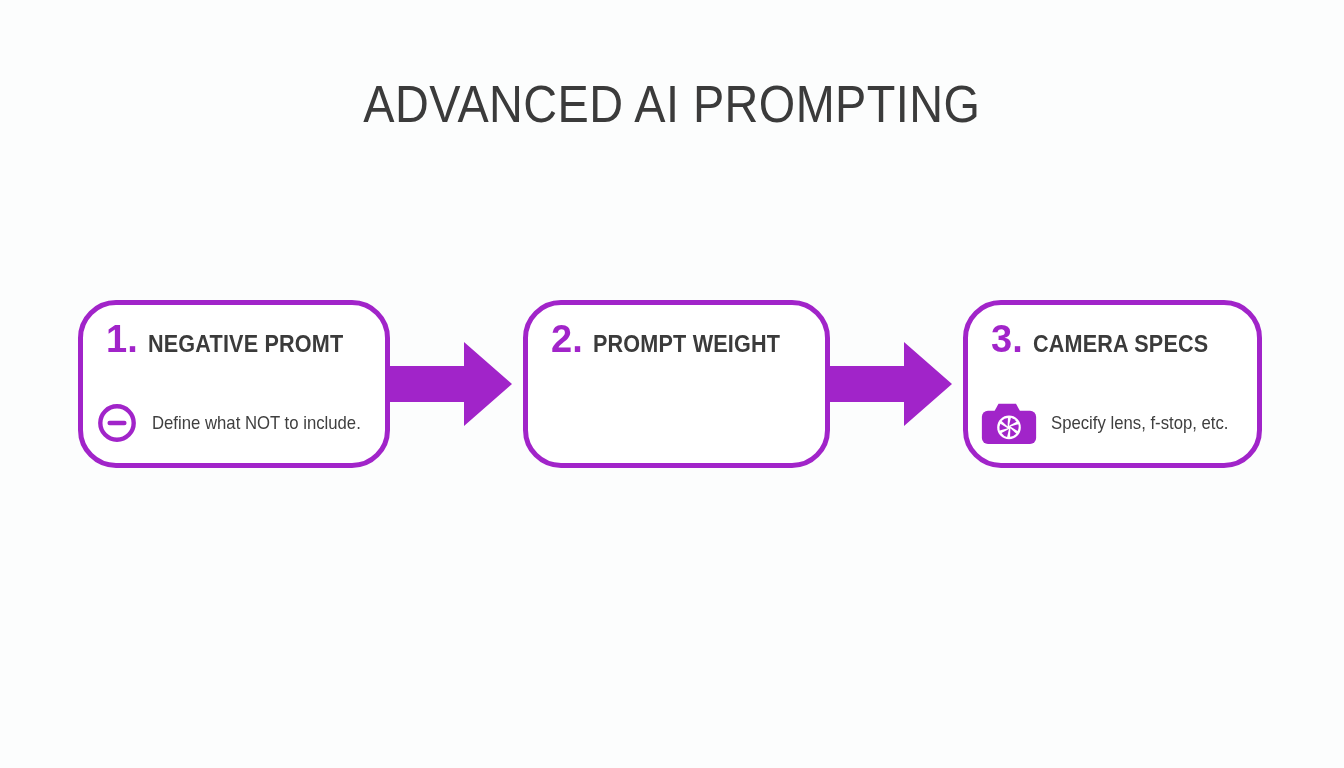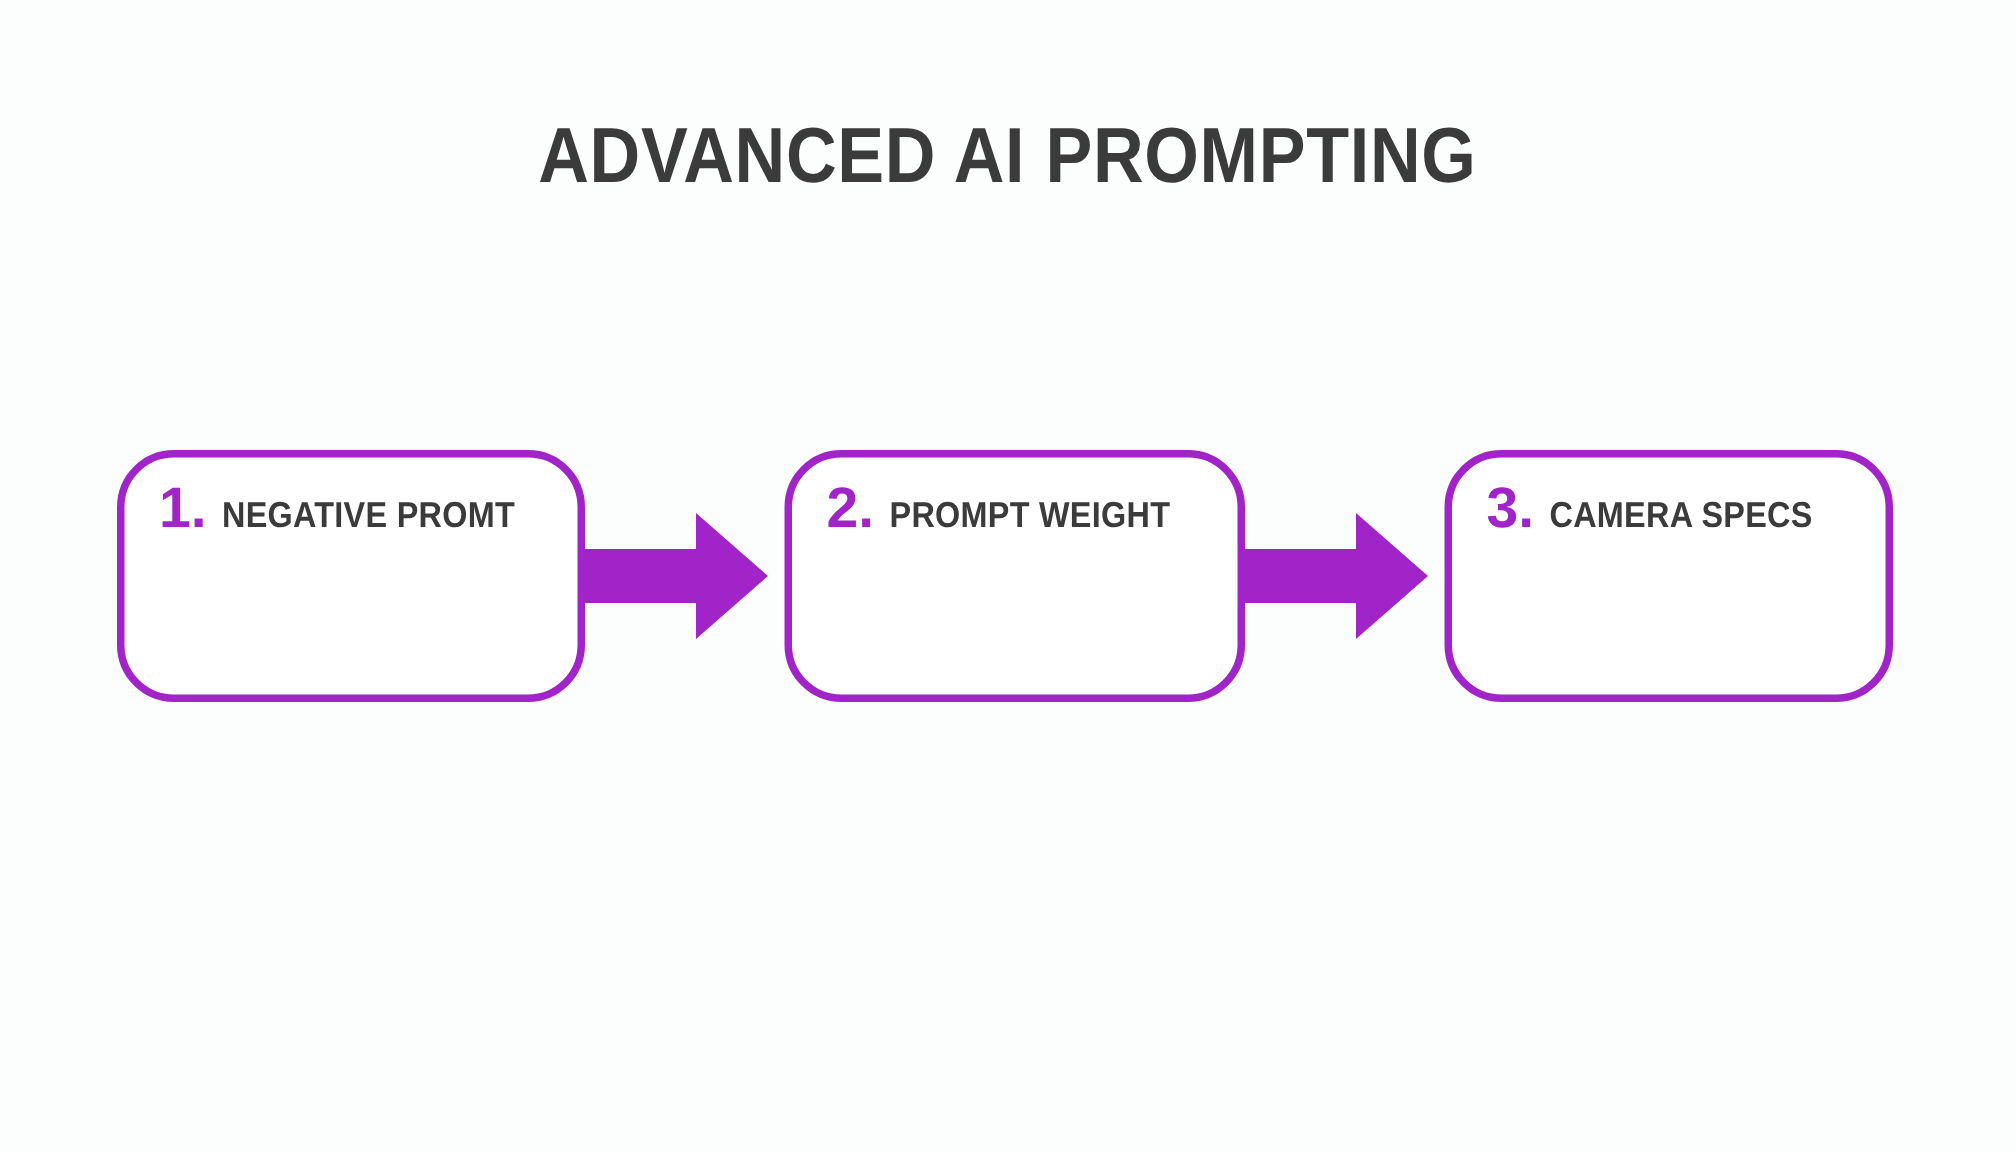--- a/index.html
+++ b/index.html
@@ -19,21 +19,21 @@
     background: var(--page-bg);
     font-family: "Liberation Sans", sans-serif;
   }
   .title {
     position: absolute;
     top: 78px;
     left: 0;
     width: 100%;
     text-align: center;
     font-size: 52px;
-    font-weight: 700;
+    font-weight: 400;
     line-height: 1;
     color: var(--heading-text);
   }
   .title-inner {
     display: inline-block;
     transform: scaleX(0.9);
     transform-origin: center;
     letter-spacing: 0.5px;
     white-space: nowrap;
   }
@@ -104,20 +104,27 @@
 
   <div class="title">
     <span class="title-inner">ADVANCED AI PROMPTING</span>
   </div>
 
   <div class="card card-1">
     <div class="card-header">
       <span class="step-number">1.</span>
       <span class="step-heading">NEGATIVE PROMT</span>
     </div>
+    <div class="card-content">
+      <svg class="icon" width="42" height="42" viewBox="0 0 44 44" aria-hidden="true">
+        <circle cx="22" cy="22" r="17.5" fill="none" stroke="currentColor" stroke-width="4.6"></circle>
+        <rect x="12" y="19.7" width="20" height="4.6" rx="2.3" fill="currentColor"></rect>
+      </svg>
+      <span class="step-desc">Define what NOT to include.</span>
+    </div>
   </div>
 
   <svg class="arrow arrow-1" width="126" height="90" viewBox="0 0 126 90" aria-hidden="true">
     <polygon points="0,27 76,27 76,3 124,45 76,87 76,63 0,63" fill="currentColor"></polygon>
   </svg>
 
   <div class="card card-2">
     <div class="card-header">
       <span class="step-number">2.</span>
       <span class="step-heading">PROMPT WEIGHT</span>
@@ -126,15 +133,31 @@
 
   <svg class="arrow arrow-2" width="126" height="90" viewBox="0 0 126 90" aria-hidden="true">
     <polygon points="0,27 76,27 76,3 124,45 76,87 76,63 0,63" fill="currentColor"></polygon>
   </svg>
 
   <div class="card card-3">
     <div class="card-header">
       <span class="step-number">3.</span>
       <span class="step-heading">CAMERA SPECS</span>
     </div>
+    <div class="card-content">
+      <svg class="icon" width="56" height="44" viewBox="0 0 64 50" aria-hidden="true">
+        <path d="M15,12 L20,3 L40,3 L45,12 Z" fill="currentColor"></path>
+        <rect x="1" y="11" width="62" height="38" rx="7" fill="currentColor"></rect>
+        <circle cx="32" cy="30" r="13.5" fill="#ffffff"></circle>
+        <g transform="translate(32,30)" fill="currentColor">
+          <path d="M0,-1.8 L2.2,-11 A11,11 0 0 1 8.6,-6.4 Z"></path>
+          <path d="M0,-1.8 L2.2,-11 A11,11 0 0 1 8.6,-6.4 Z" transform="rotate(60)"></path>
+          <path d="M0,-1.8 L2.2,-11 A11,11 0 0 1 8.6,-6.4 Z" transform="rotate(120)"></path>
+          <path d="M0,-1.8 L2.2,-11 A11,11 0 0 1 8.6,-6.4 Z" transform="rotate(180)"></path>
+          <path d="M0,-1.8 L2.2,-11 A11,11 0 0 1 8.6,-6.4 Z" transform="rotate(240)"></path>
+          <path d="M0,-1.8 L2.2,-11 A11,11 0 0 1 8.6,-6.4 Z" transform="rotate(300)"></path>
+        </g>
+      </svg>
+      <span class="step-desc">Specify lens, f-stop, etc.</span>
+    </div>
   </div>
 
 </div>
 
 </body></html>

